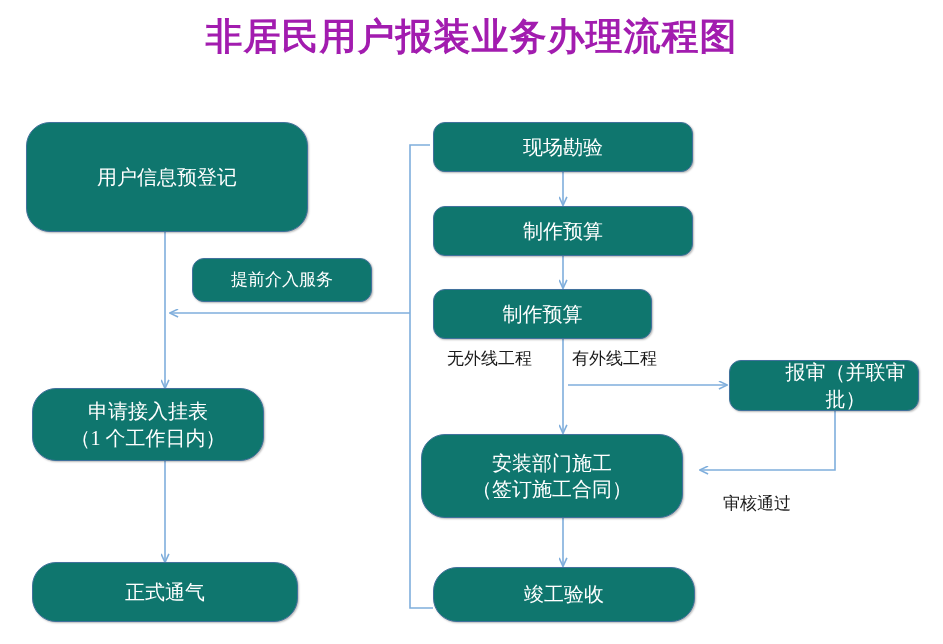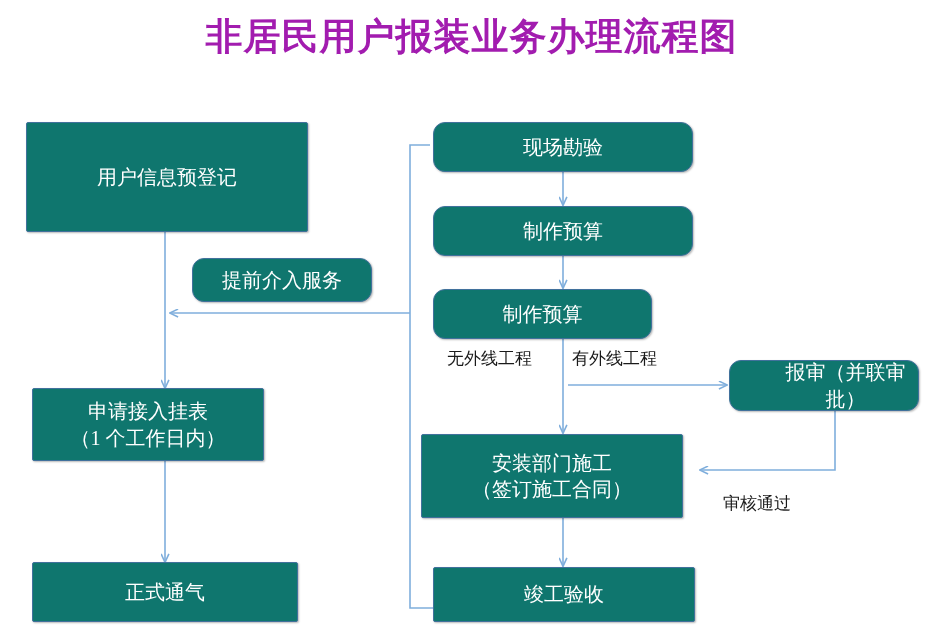--- a/index.html
+++ b/index.html
@@ -39,21 +39,21 @@
     display: flex;
     align-items: center;
     justify-content: center;
     text-align: center;
     font-size: 20px;
     line-height: 1.32;
     font-family: "Liberation Serif", "DejaVu Serif", serif;
     box-shadow: 1px 1px 2px rgba(0,0,0,0.28);
     white-space: pre-line;
   }
-  .node.big { border-radius: 2px; }
+  .node.big { border-radius: 24px; }
   .edge-label {
     position: absolute;
     font-size: 17px;
     color: #1a1a1a;
     font-family: "Liberation Serif", "DejaVu Serif", serif;
     white-space: nowrap;
   }
   svg.wires {
     position: absolute;
     left: 0;
@@ -100,21 +100,21 @@
 
     <path d="M433,608 L410,608 L410,145 L430,145"></path>
 
     <path d="M410,313 L170,313" marker-end="url(#ah)"></path>
   </svg>
 
   <div class="node big" style="left:26px; top:122px; width:282px; height:110px;">
     <span>用户信息预登记</span>
   </div>
 
-  <div class="node" style="left:192px; top:258px; width:180px; height:44px; font-size:20px;">
+  <div class="node" style="left:192px; top:258px; width:180px; height:44px; font-size:17px;">
     <span>提前介入服务</span>
   </div>
 
   <div class="node big" style="left:32px; top:388px; width:232px; height:73px;">
     <span>申请接入挂表
 （1 个工作日内）</span>
   </div>
 
   <div class="node big" style="left:32px; top:562px; width:266px; height:60px;">
     <span>正式通气</span>

